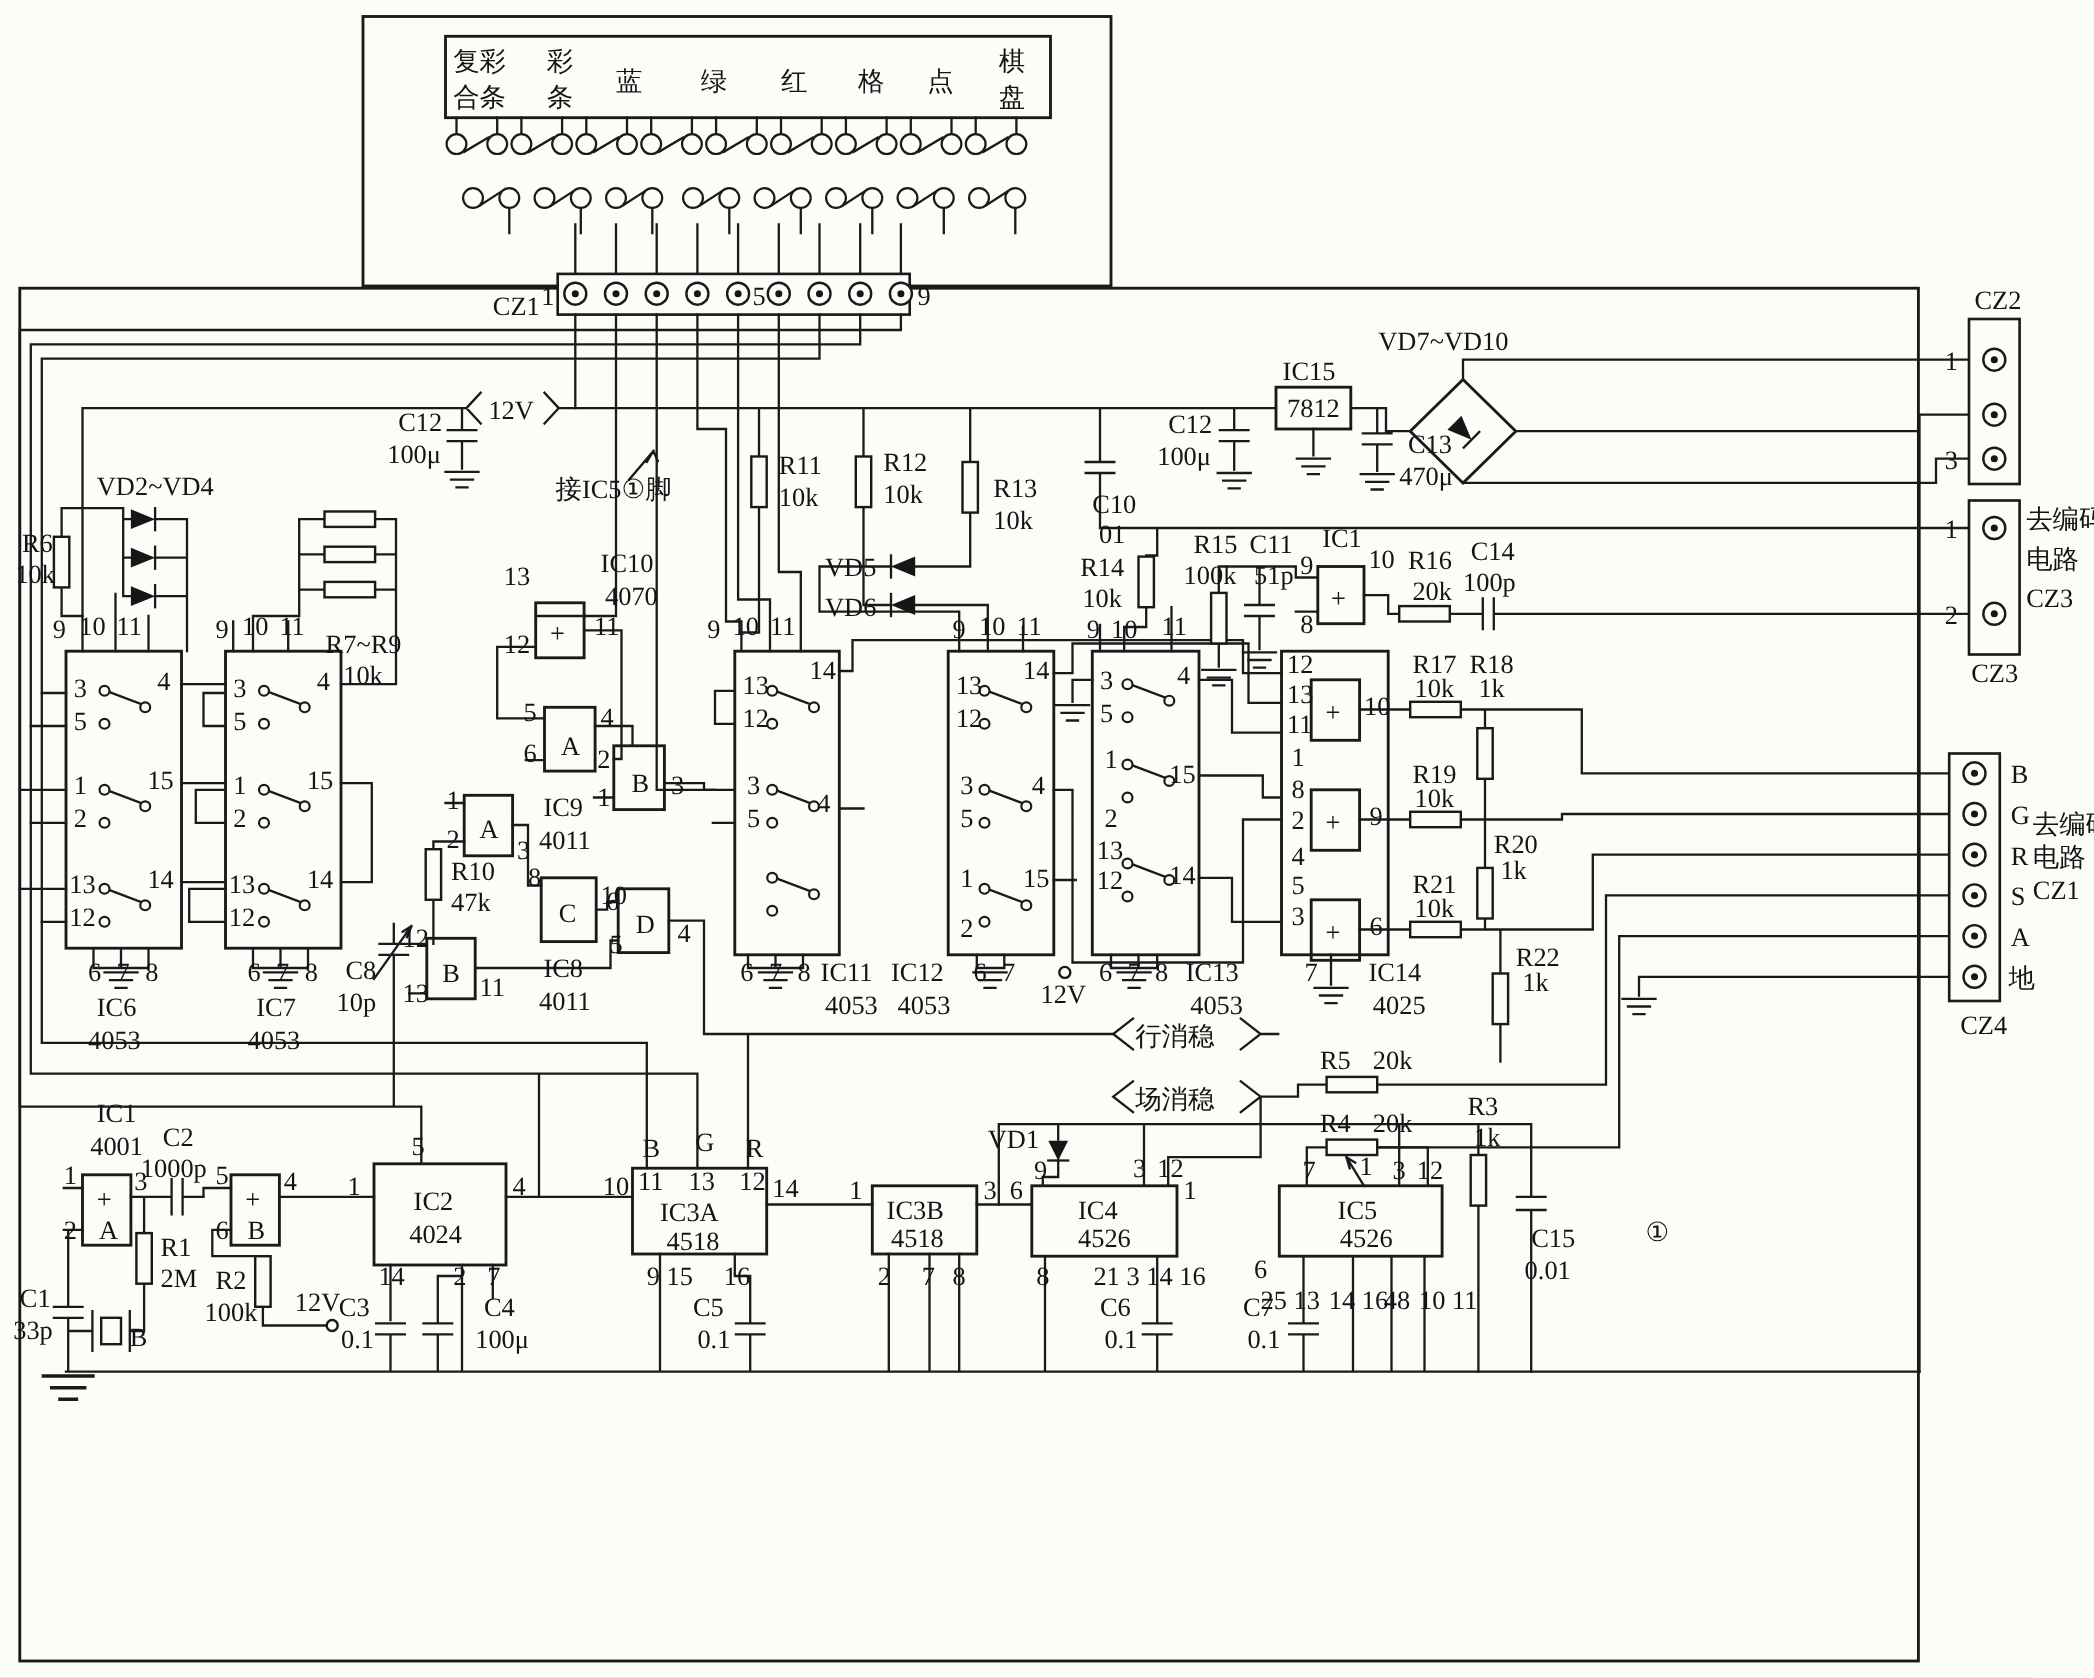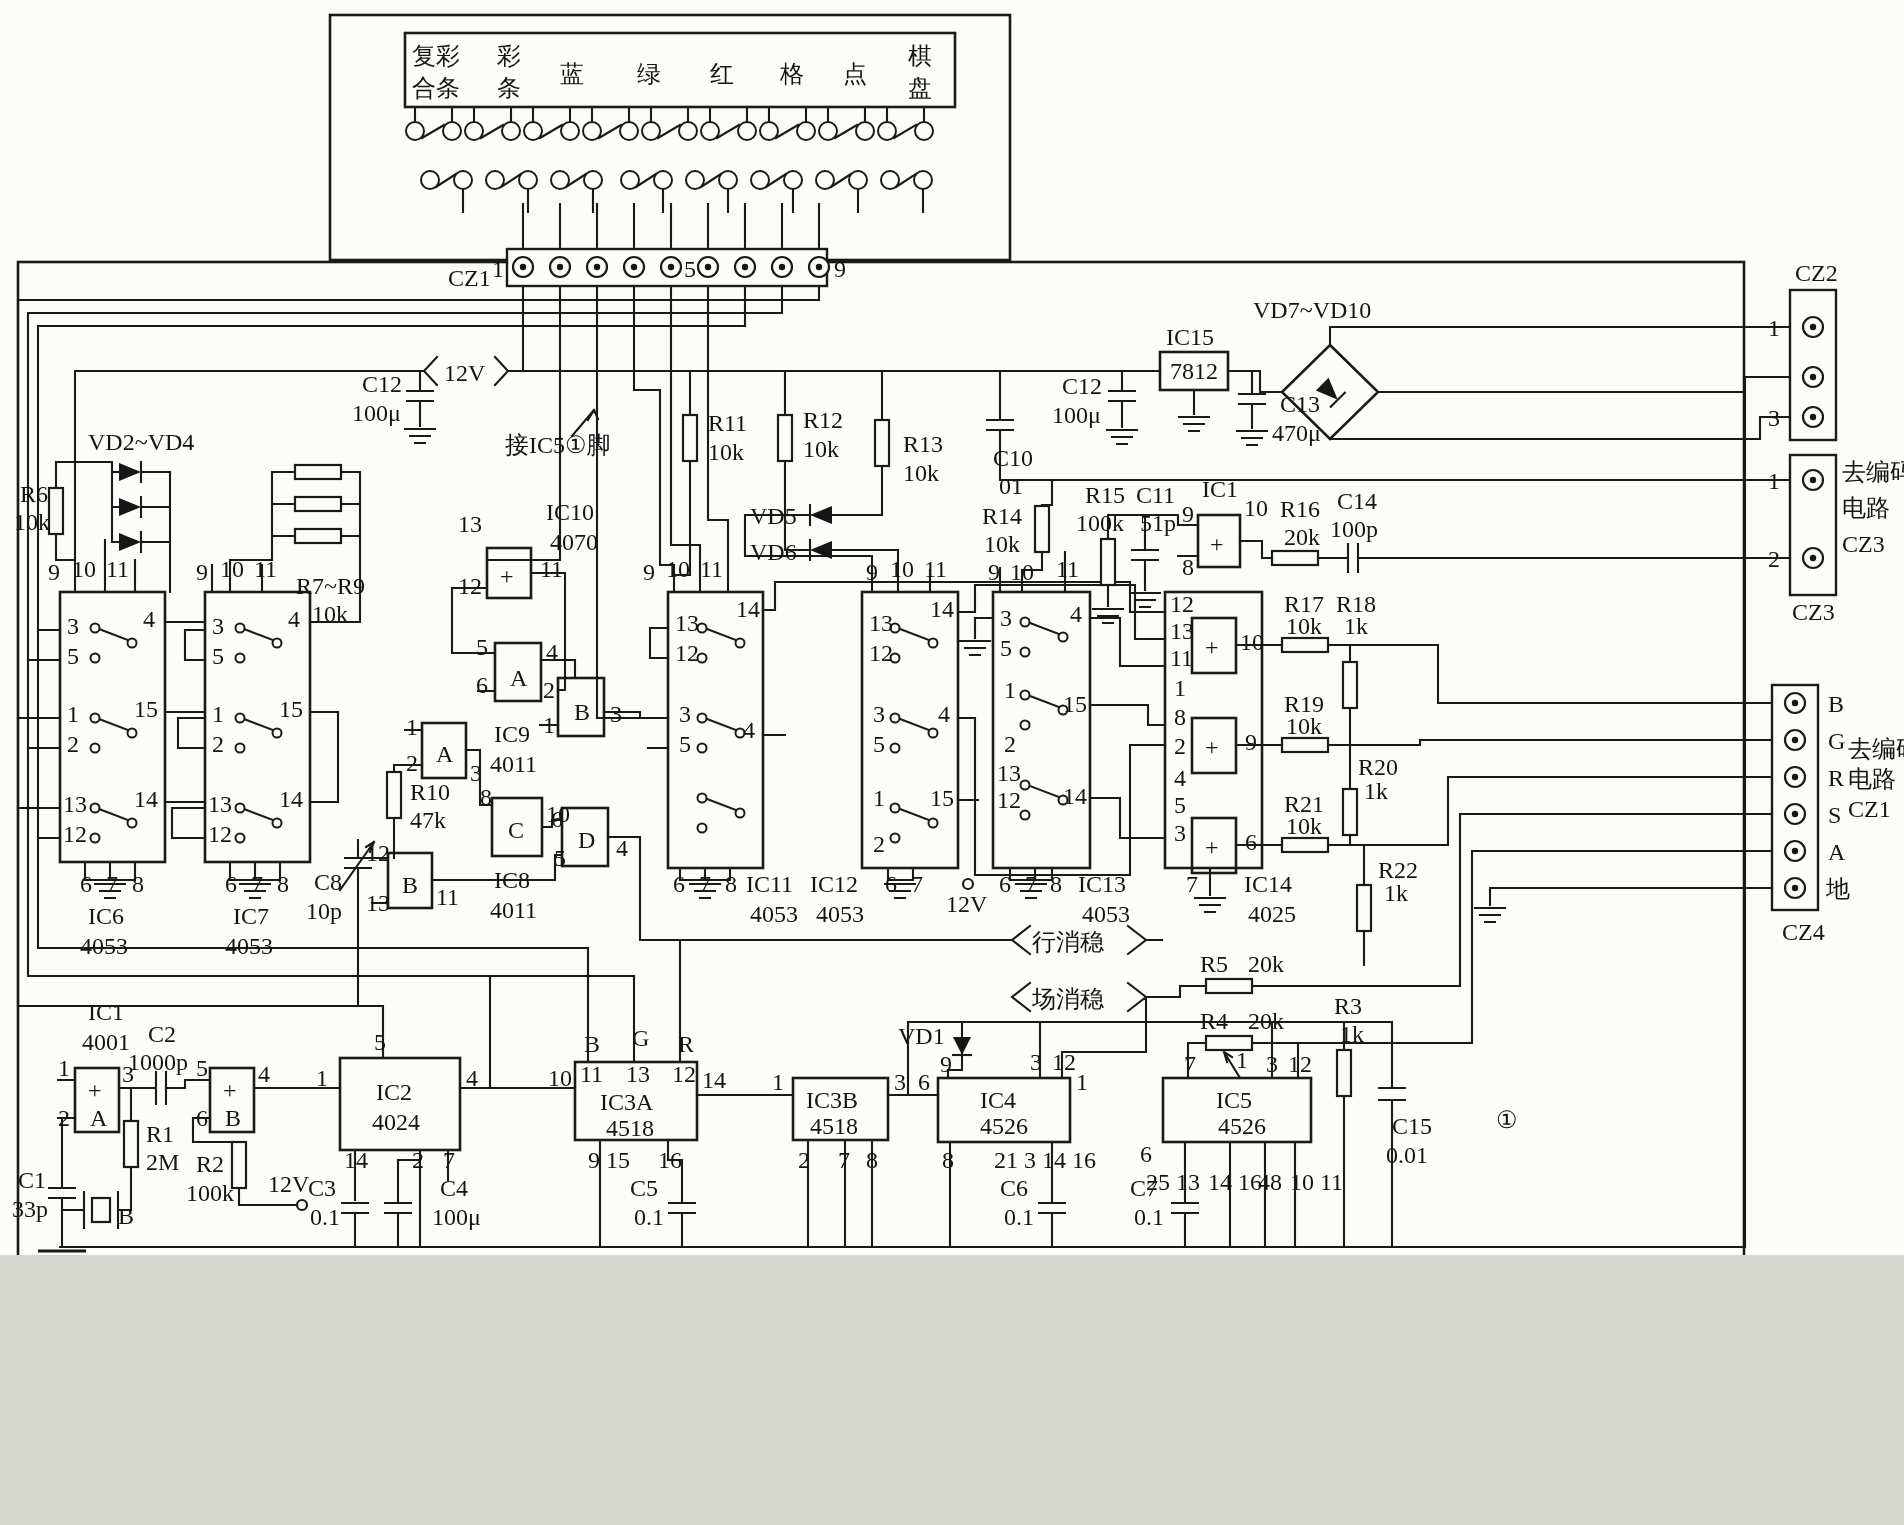--- a/index.html
+++ b/index.html
@@ -1,16 +1,16 @@
 <!DOCTYPE html>
 <html><head>
 <meta charset="utf-8">
 <style>
   html,body{margin:0;padding:0;background:#d8d8d2;}
-  .page{width:1904px;height:1255px;background:#fcfcf9;position:relative;overflow:hidden;}
+  .page{width:1904px;height:1525px;background:#fcfcf9;position:relative;overflow:hidden;}
   svg{display:block;}
   svg text{font-family:"Liberation Serif","DejaVu Serif",serif;fill:#141414;font-size:24px;}
   .wire{stroke:#1a1a1a;stroke-width:2.1;fill:none;stroke-linecap:square;}
   .box{stroke:#1a1a1a;stroke-width:2.6;fill:none;}
   .boxw{stroke:#1a1a1a;stroke-width:2.4;fill:#fcfcf9;}
   .comp{stroke:#1a1a1a;stroke-width:2.2;fill:#fcfcf9;}
   .sw{stroke:#1a1a1a;stroke-width:2;fill:#fcfcf9;}
 </style>
 </head>
 <body>

